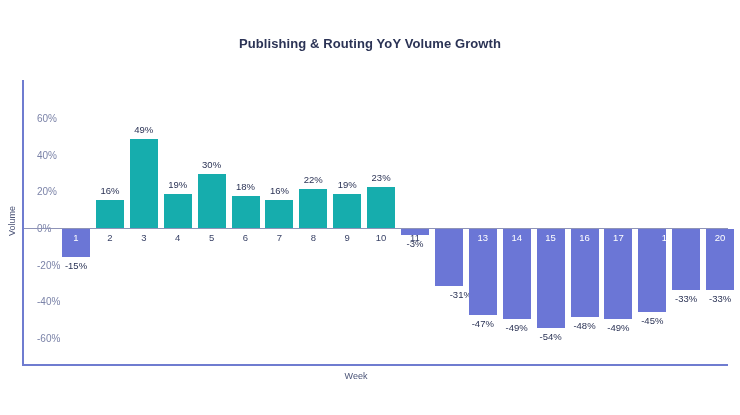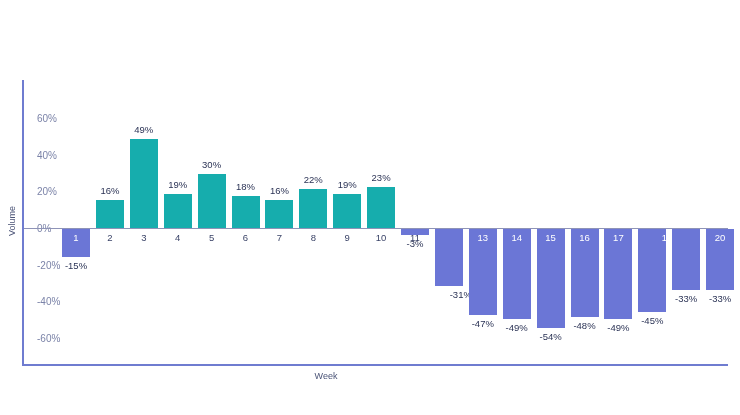--- a/index.html
+++ b/index.html
@@ -37,21 +37,21 @@
     position:absolute;left:-18px;top:216px;width:60px;
     transform:rotate(-90deg);transform-origin:50% 50%;
     font-size:9px;color:#4b5477;text-align:center;
   }
   .ytick{
     position:absolute;left:37px;width:34px;text-align:left;
     font-size:10px;color:#7b83a8;
   }
   .xlabel{
     position:absolute;top:371px;left:0;width:652px;text-align:center;
-    font-size:9px;color:#4b5477;
+    font-size:9px;color:#4b5477;padding-left:30px;
   }
   .source{
     position:absolute;top:371px;right:12px;
     font-size:9px;color:#4b5477;
   }
 
   
   .plot{position:absolute;left:0;top:0;width:740px;height:415px;}
   .bar{position:absolute;}
   .bar .rect{position:absolute;left:0;width:100%;}
@@ -67,20 +67,21 @@
     font-size:9.5px;white-space:nowrap;
   }
   .wlabel.inside{color:#ffffff;}
   .wlabel.outside{color:#3b4468;}
 </style>
 </head>
 <body>
 
 <div id="root">
 
+  <div class="title">Publishing &amp; Routing YoY Volume Growth</div>
 
   <div class="axis-v"></div>
   <div class="axis-h"></div>
 
   <div class="ylabel">Volume</div>
 
   <div id="yticks">
       <div class="ytick" style="top: 113px;">60%</div>
       <div class="ytick" style="top: 149.667px;">40%</div>
       <div class="ytick" style="top: 186.333px;">20%</div>

